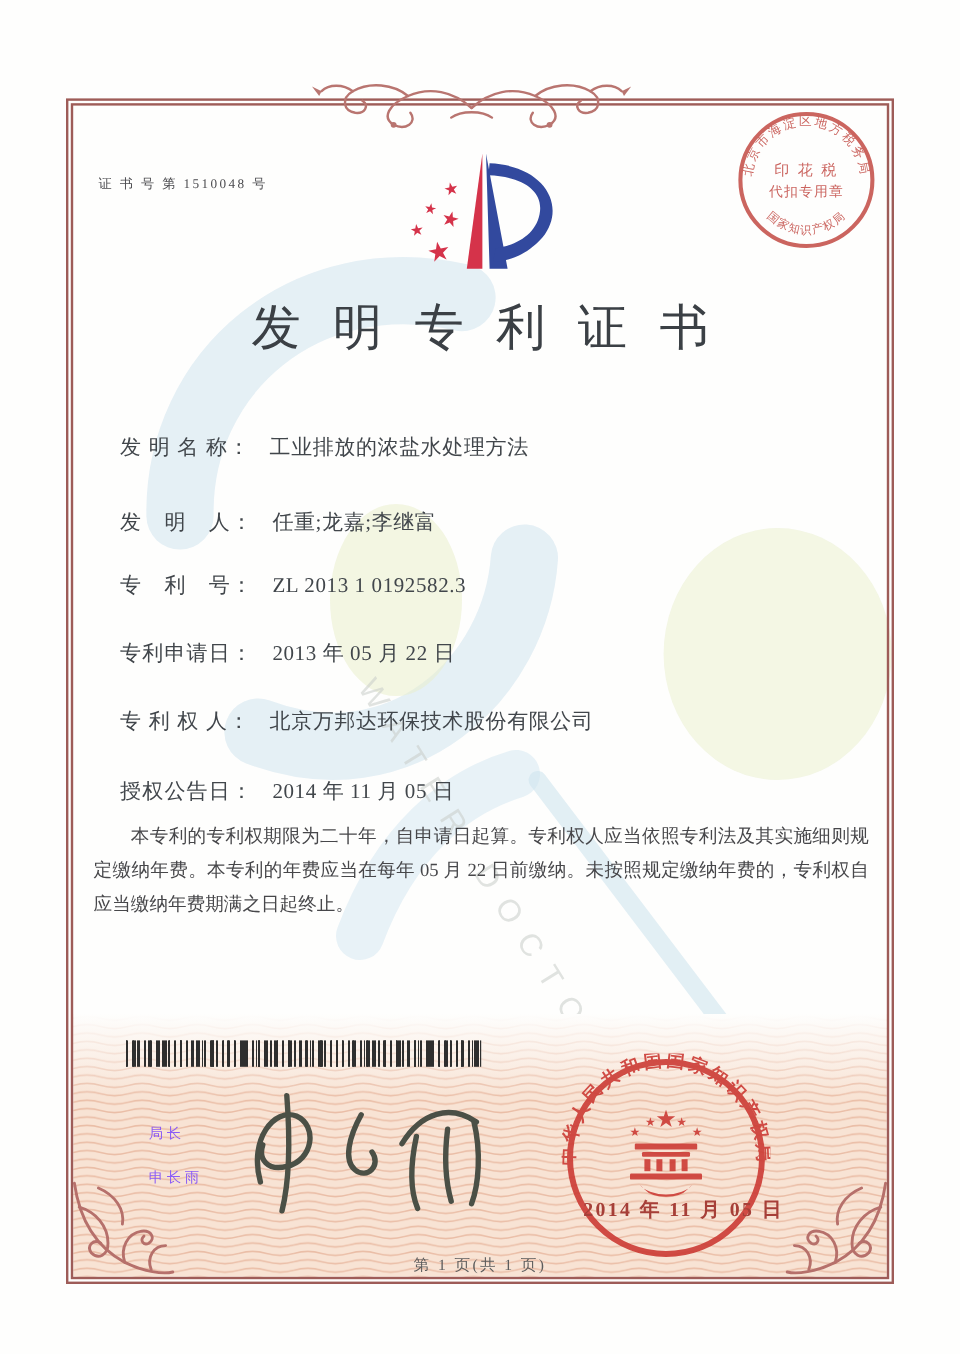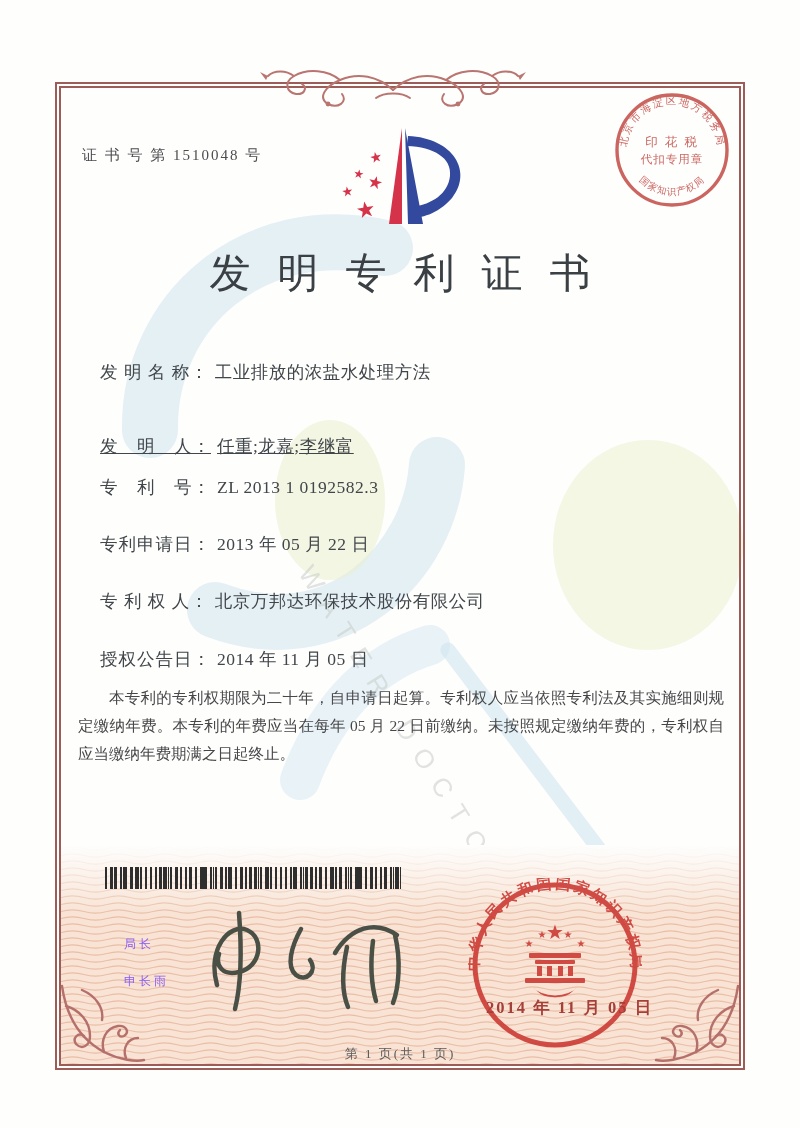--- a/index.html
+++ b/index.html
@@ -28,36 +28,36 @@
   
   .band { position:absolute; left:61px; top:845px; width:678px; height:219px; z-index:2; }
   .band-fade {
     position:absolute; left:61px; top:845px; width:678px; height:70px; z-index:2;
     background:linear-gradient(#fefefd, rgba(254,254,253,0)); 
   }
 
   
   .cert-no {
     position:absolute; left:82px; top:146px; z-index:4;
-    font-size:15px; color:#4c4c50; letter-spacing:2px;
+    font-size:11px; color:#4c4c50; letter-spacing:2px;
   }
   .logo { position:absolute; left:330px; top:120px; z-index:4; }
   .tax-seal { position:absolute; left:612px; top:90px; z-index:5; opacity:.88; }
   .title {
     position:absolute; left:0; top:246px; width:100%; z-index:4;
     text-align:center; font-size:41px; color:#3b4045;
     letter-spacing:27px; text-indent:27px; font-weight:500;
   }
 
   
   .fields { position:absolute; left:100px; top:360px; width:620px; z-index:4; }
   .field-row { position:absolute; left:0; font-size:17.5px; color:#41464b; white-space:nowrap; }
   .field-row .lbl { letter-spacing:1px;margin-top:34px; }
-  .field-row .val { margin-left:6px; letter-spacing:.5px; }
-  .fr0 { top:0; }   .fr1 { top:74px;text-decoration:underline; } .fr2 { top:115px; }
+  .field-row .val { margin-left:16px; letter-spacing:.5px; }
+  .fr0 { top:0; }   .fr1 { top:63px; } .fr2 { top:115px; }
   .fr3 { top:172px; } .fr4 { top:229px; } .fr5 { top:287px; }
 
   
   .body-text {
     position:absolute; left:78px; top:684px; width:646px; z-index:4;
     font-size:15.5px; line-height:28px; color:#47474a; text-align:justify;
   }
   .body-text p { text-indent:2em; }
 
   

